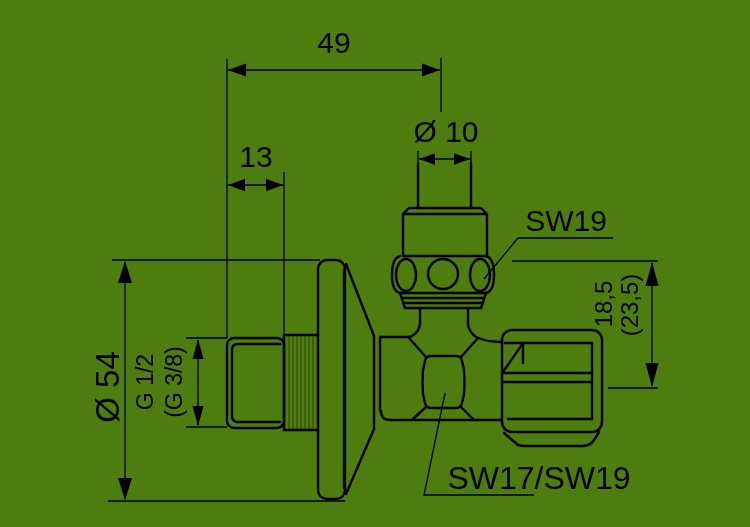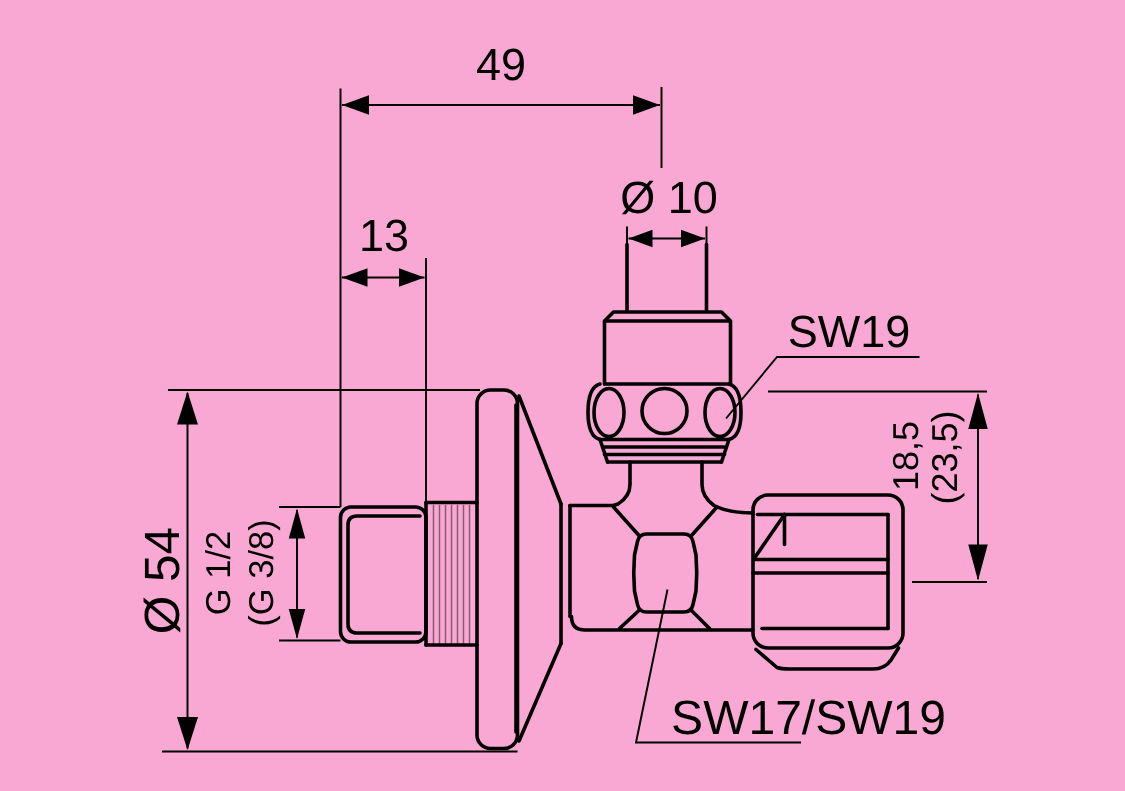--- a/index.html
+++ b/index.html
@@ -1,19 +1,19 @@
 <!DOCTYPE html>
 <html><head>
 <meta charset="utf-8">
 <style>
   html,body{margin:0;padding:0;background:#ffffff;}
   .page{
     position:relative;
     width:750px;height:527px;
-    background:#f9a8d4;
+    background:#4d7c0f;
     font-family:"Liberation Sans","DejaVu Sans",sans-serif;
     overflow:hidden;
   }
   svg{display:block;}
   text{
     font-family:"Liberation Sans","DejaVu Sans",sans-serif;
     fill:#000000;
   }
   .dim-label{font-size:30px;}
   .dim-label-big{font-size:33px;}

